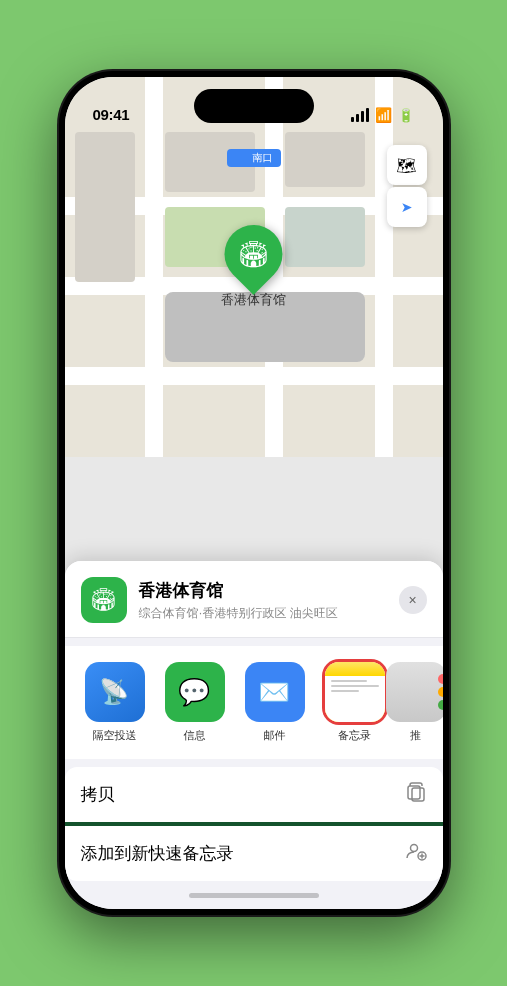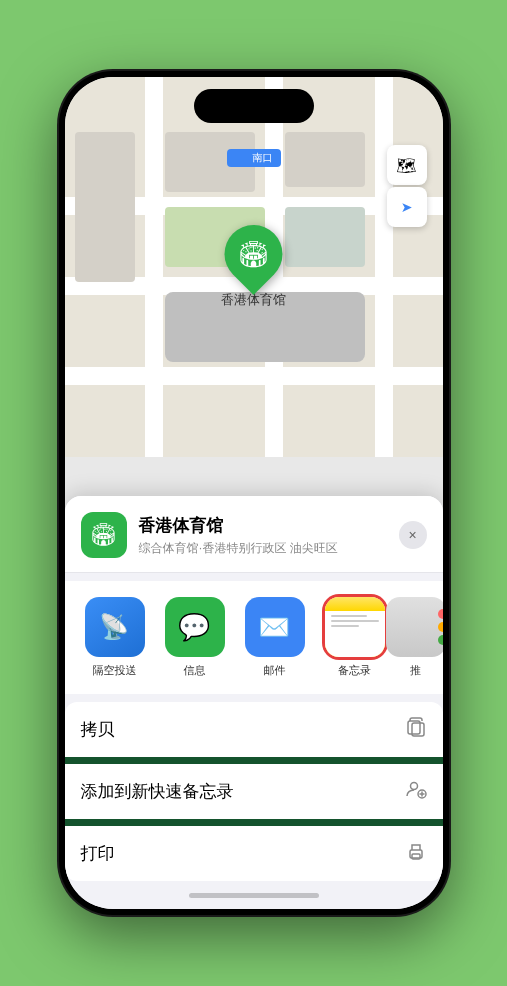--- a/index.html
+++ b/index.html
@@ -276,21 +276,21 @@
       border-radius: 12px;
       margin-left: 0;
       margin-right: 0;
       overflow: hidden;
     }
     .action-item {
       display: flex;
       align-items: center;
       justify-content: space-between;
       padding: 14px 16px;
-      border-bottom: 7px solid #14532d;
+      border-bottom: 4px solid #14532d;
     }
     .action-item:last-child {
       border-bottom: none;
     }
     .action-label {
       font-size: 17px;
       color: #000;
     }
     .action-icon {
       font-size: 20px;
@@ -298,20 +298,33 @@
     }
   </style>
 </head>
 <body>
 
 <div class="phone-frame">
   <div class="phone-screen">
 
     <div class="dynamic-island"></div>
 
+    <div class="status-bar">
+      <div class="status-time">09:41</div>
+      <div class="status-icons">
+        <div class="signal-bars">
+          <div class="signal-bar" style="height:5px"></div>
+          <div class="signal-bar" style="height:8px"></div>
+          <div class="signal-bar" style="height:11px"></div>
+          <div class="signal-bar" style="height:14px"></div>
+        </div>
+        <span style="font-size:14px;">📶</span>
+        <span style="font-size:13px; color:#000;">🔋</span>
+      </div>
+    </div>
 
     <div class="map-area">
 
       <div class="map-road-h" style="top:120px; left:0; right:0;"></div>
       <div class="map-road-h" style="top:200px; left:0; right:0;"></div>
       <div class="map-road-h" style="top:290px; left:0; right:0;"></div>
       <div class="map-road-v" style="left:80px; top:0; bottom:0;"></div>
       <div class="map-road-v" style="left:200px; top:0; bottom:0;"></div>
       <div class="map-road-v" style="left:310px; top:0; bottom:0;"></div>
 
@@ -425,30 +438,20 @@
             <svg width="22" height="22" viewBox="0 0 22 22" fill="none">
               <circle cx="9" cy="8" r="3.5" stroke="#888" stroke-width="1.5" fill="none"></circle>
               <path d="M2 18c0-3.5 3-6 7-6" stroke="#888" stroke-width="1.5" fill="none"></path>
               <circle cx="17" cy="16" r="4" stroke="#888" stroke-width="1.5" fill="none"></circle>
               <path d="M17 14v4M15 16h4" stroke="#888" stroke-width="1.5" stroke-linecap="round"></path>
             </svg>
           </span>
         </div>
 
 
-        <div class="action-item" style="border-bottom:none;">
-          <span class="action-label">打印</span>
-          <span class="action-icon">
-            <svg width="22" height="22" viewBox="0 0 22 22" fill="none">
-              <rect x="5" y="10" width="12" height="8" rx="1.5" stroke="#888" stroke-width="1.5" fill="none"></rect>
-              <path d="M7 10V5h8v5" stroke="#888" stroke-width="1.5" fill="none"></path>
-              <rect x="7" y="14" width="8" height="5" rx="1" stroke="#888" stroke-width="1.5" fill="none"></rect>
-            </svg>
-          </span>
-        </div>
       </div>
 
       <div style="height:28px; display:flex; align-items:center; justify-content:center;">
         <div style="width:130px; height:5px; background:#000; border-radius:3px; opacity:0.2;"></div>
       </div>
 
     </div>
 
   </div>
 </div>

